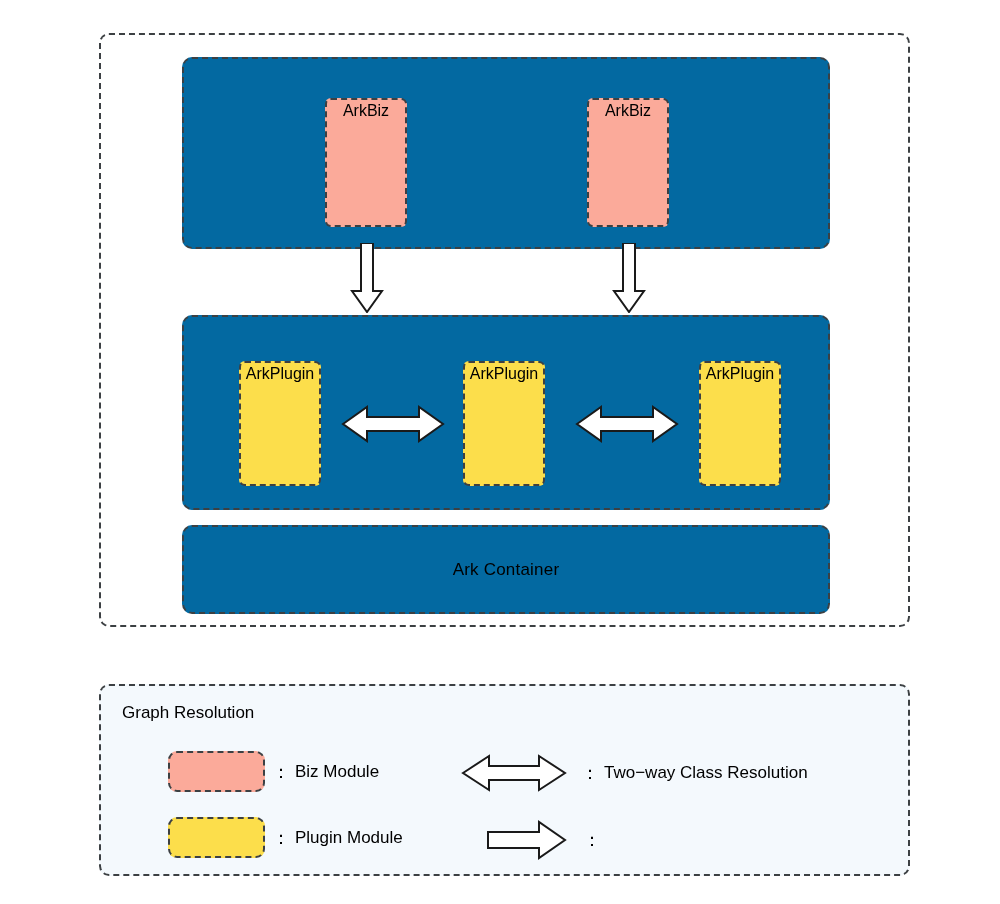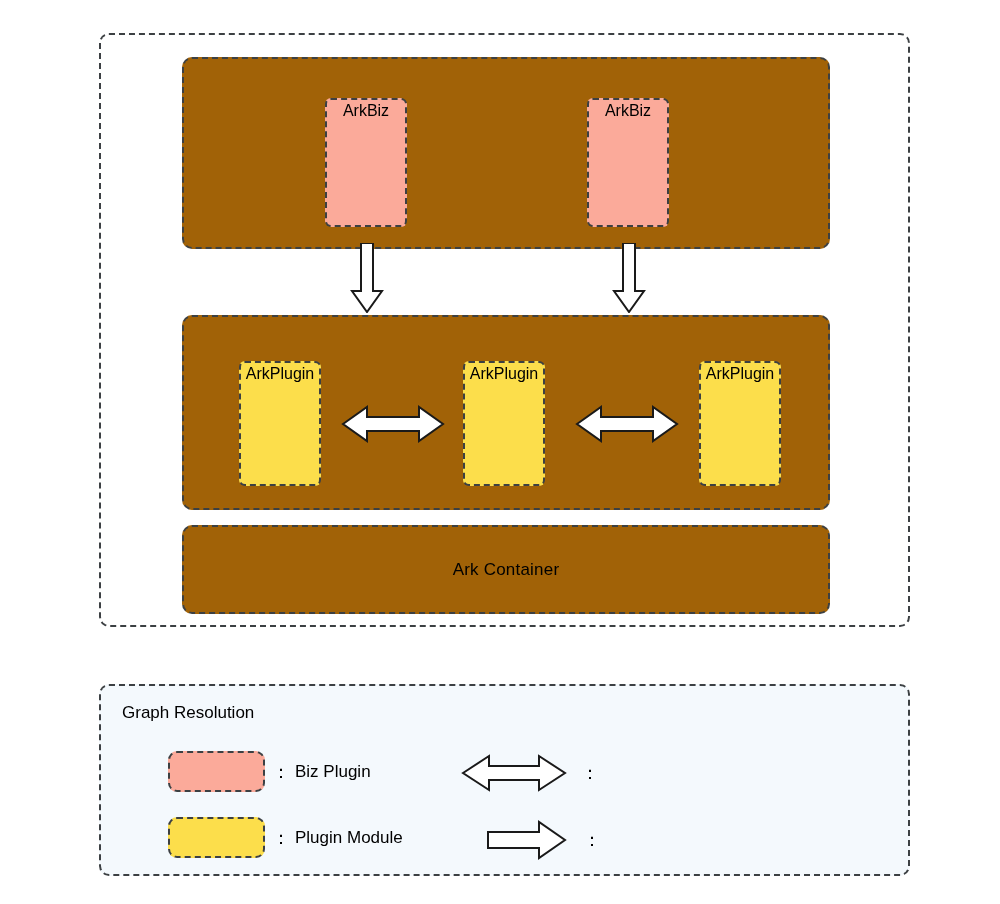--- a/index.html
+++ b/index.html
@@ -23,21 +23,21 @@
     left: 99px; top: 33px; width: 811px; height: 594px;
     border: 2px dashed #3c4043;
     border-radius: 10px;
     background: #ffffff;
   }
 
   
   .panel {
     border: 2px dashed #3c4043;
     border-radius: 10px;
-    background: #a16207;
+    background: #0369a1;
   }
   #biz-panel     { left: 180px; top: 55px;  width: 648px; height: 192px; }
   #plugin-panel  { left: 180px; top: 313px; width: 648px; height: 195px; }
   #container-panel { left: 180px; top: 523px; width: 648px; height: 89px;
                      display: flex; align-items: center; justify-content: center; }
 
   #container-label { font-size: 17px; letter-spacing: .2px; }
 
   
   .module {
@@ -161,36 +161,37 @@
   </svg>
 </div>
 
 <div class="abs" id="legend-frame"></div>
 
 <div class="abs" id="legend-title">Graph Resolution</div>
 
 <div class="abs legend-row" id="legend-row-1">
   <div class="legend-swatch biz"></div>
   <span class="legend-colon">：</span>
-  <span class="legend-text">Biz Plugin</span>
+  <span class="legend-text">Biz Module</span>
 </div>
 
 <div class="abs legend-row" id="legend-row-2">
   <div class="legend-swatch plugin"></div>
   <span class="legend-colon">：</span>
   <span class="legend-text">Plugin Module</span>
 </div>
 
 <div class="abs legend-arrow-row" id="legend-arrow-row-1">
   <span>
     <svg class="arrow-svg" width="106" height="42" viewBox="0 0 106 42">
       <polygon points="2,21 28,4 28,14 78,14 78,4 104,21 78,38 78,28 28,28 28,38" fill="#ffffff" stroke="#1a1a1a" stroke-width="2" stroke-linejoin="miter"></polygon>
     </svg>
   </span>
   <span class="legend-colon legend-arrow-gap-1">：</span>
+  <span class="legend-text">Two−way Class Resolution</span>
 </div>
 
 <div class="abs legend-arrow-row" id="legend-arrow-row-2">
   <span>
     <svg class="arrow-svg" width="80" height="42" viewBox="0 0 80 42">
       <polygon points="1,13 52,13 52,3 78,21 52,39 52,29 1,29" fill="#ffffff" stroke="#1a1a1a" stroke-width="2" stroke-linejoin="miter"></polygon>
     </svg>
   </span>
   <span class="legend-colon legend-arrow-gap-2">：</span>
 </div>

